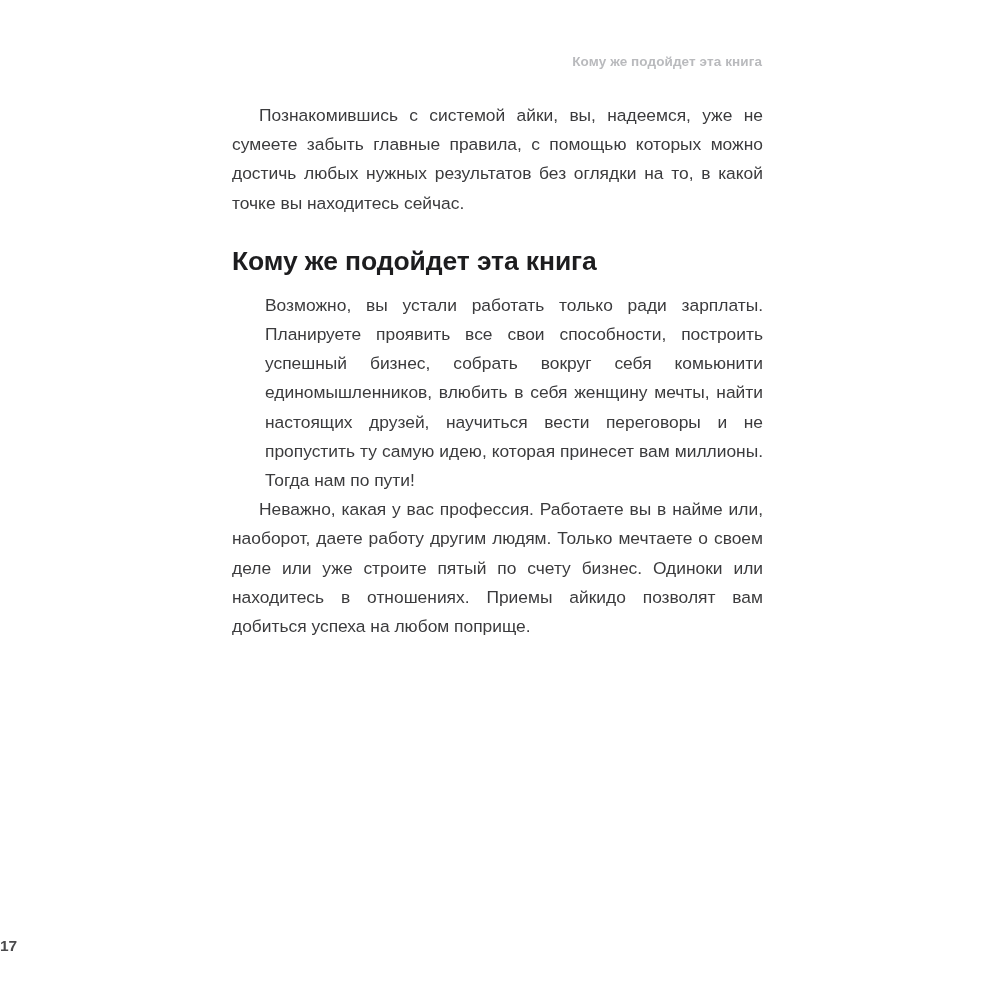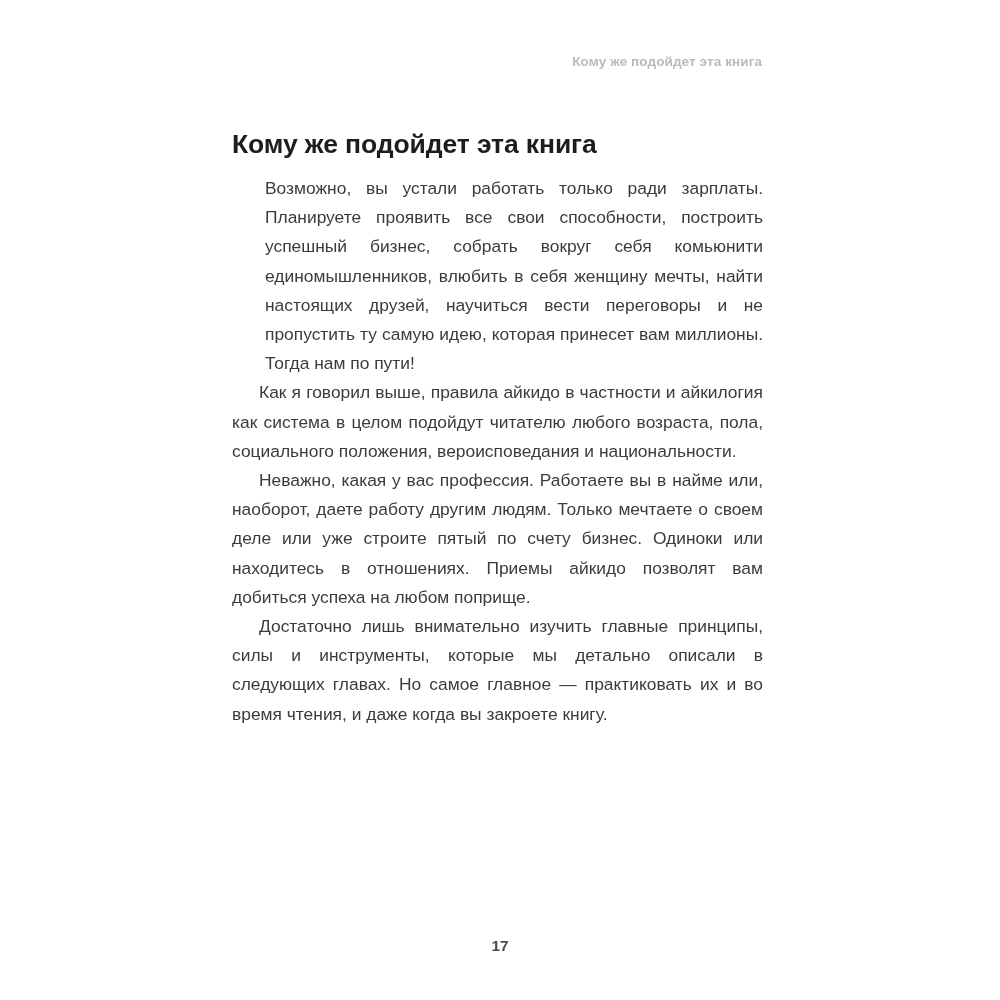--- a/index.html
+++ b/index.html
@@ -73,44 +73,42 @@
     padding-top: 27px;
     padding-bottom: 14px;
   }
 
   
   .folio {
     position: absolute;
     top: 937px;
     left: 0;
     width: 1000px;
-    text-align: center;
     font-size: 15.5px;
     font-weight: bold;
     color: #4a4a4c;
   }
 </style>
 </head>
 <body>
 
 <div class="page">
 
   <div class="running-head">Кому же подойдет эта книга</div>
 
   <div class="content">
 
+    <p class="para">Познакомившись с системой айки, вы, надеемся, уже не сумеете забыть главные правила, с помощью которых можно достичь любых нужных результатов без оглядки на то, в какой точке вы находитесь сейчас.</p>
 
 
     <h2 class="section-heading">Кому же подойдет эта книга</h2>
 
     <p class="para no-indent">Возможно, вы устали работать только ради зарплаты. Планируете проявить все свои способности, построить успешный бизнес, собрать вокруг себя комьюнити единомышленников, влюбить в себя женщину мечты, найти настоящих друзей, научиться вести переговоры и не пропустить ту самую идею, которая принесет вам миллионы. Тогда нам по пути!</p>
 
-    <p class="para">Как я говорил выше, правила айкидо в частности и айкилогия как система в целом подойдут читателю любого возраста, пола, социального положения, вероисповедания и национальности.</p>
 
     <p class="para">Неважно, какая у вас профессия. Работаете вы в найме или, наоборот, даете работу другим людям. Только мечтаете о своем деле или уже строите пятый по счету бизнес. Одиноки или находитесь в отношениях. Приемы айкидо позволят вам добиться успеха на любом поприще.</p>
 
-    <p class="para">Достаточно лишь внимательно изучить главные принципы, силы и инструменты, которые мы детально описали в следующих главах. Но самое главное — практиковать их и во время чтения, и даже когда вы закроете книгу.</p>
 
   </div>
 
   <div class="folio">17</div>
 
 </div>
 
 </body></html>

